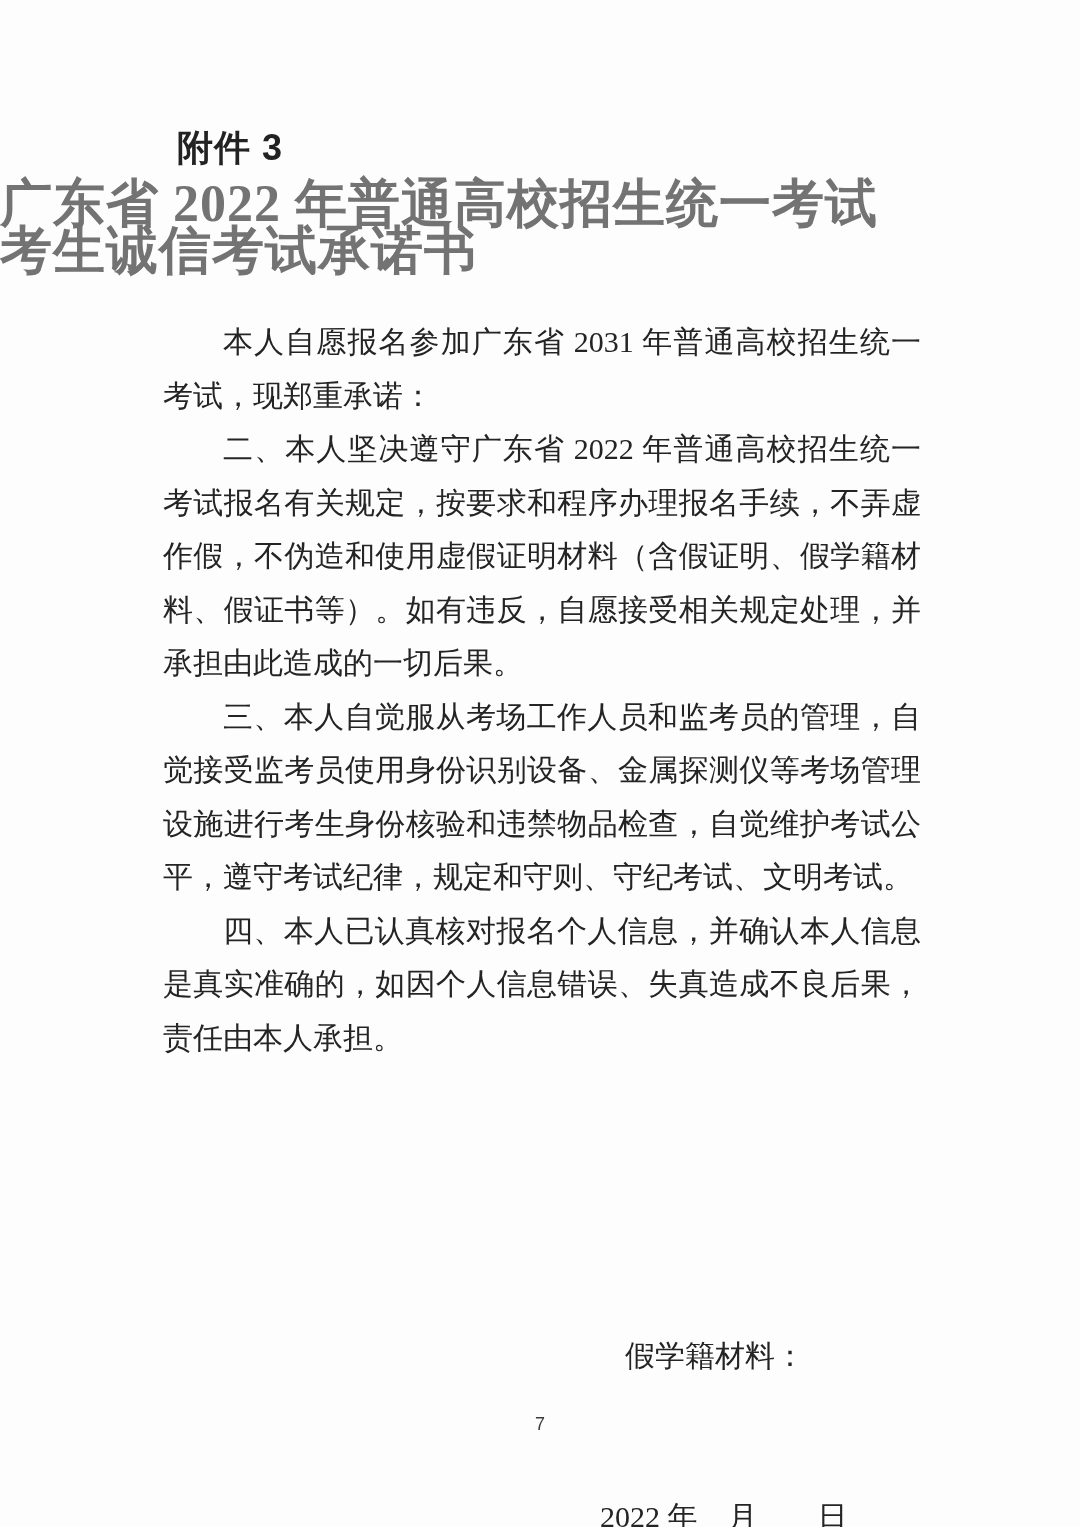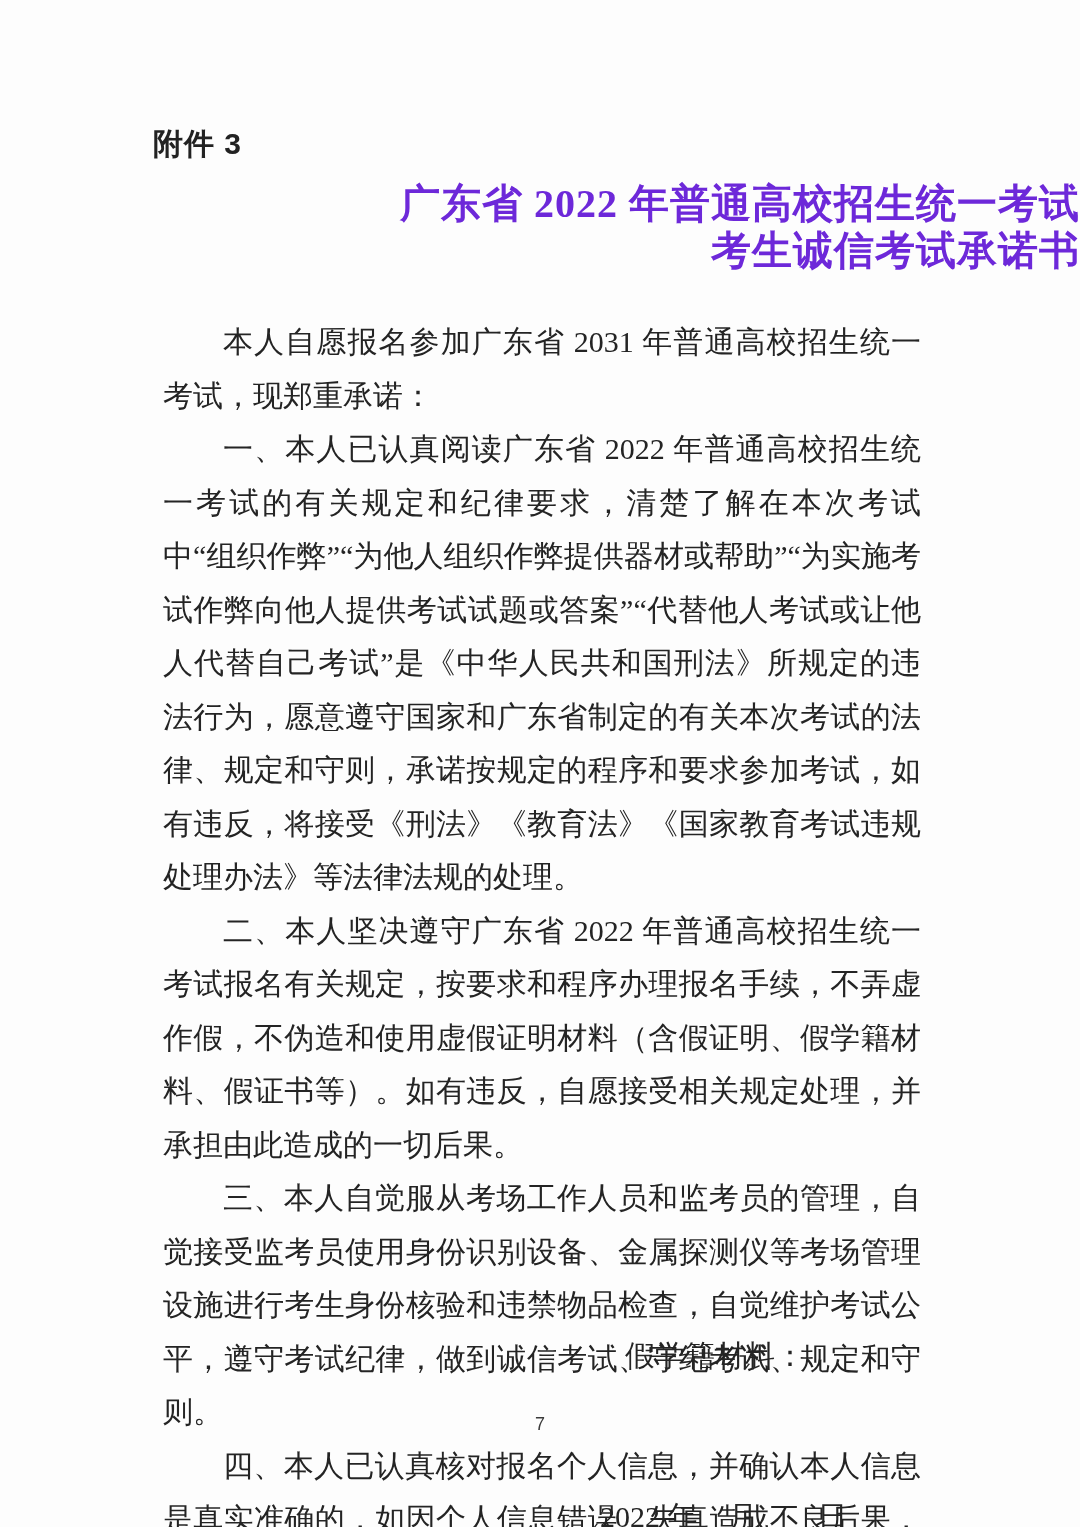--- a/index.html
+++ b/index.html
@@ -14,39 +14,39 @@
     margin: 0 auto;
     background: #fdfdfd;
     color: #1f1f1f;
     font-family: "Liberation Serif", "DejaVu Serif", serif;
     overflow: hidden;
     box-sizing: border-box;
   }
   .attachment {
     position: absolute;
     top: 124px;
-    left: 153px;
+    left: 177px;
     font-family: "Liberation Sans", "DejaVu Sans", sans-serif;
     font-weight: 600;
-    font-size: 30px;
+    font-size: 36px;
     letter-spacing: 1px;
     color: #222;
   }
   .title {
     position: absolute;
     top: 180px;
     left: 0;
     width: 100%;
     margin: 0;
-    text-align: right;
+    text-align: left;
     font-weight: bold;
-    font-size: 40px;
+    font-size: 52px;
     line-height: 47px;
     letter-spacing: 1px;
-    color: #6d28d9;
+    color: #737373;
   }
   .title .title-line {
     display: block;
   }
   .body-text {
     position: absolute;
     top: 315px;
     left: 163px;
     width: 758px;
     font-size: 30px;
@@ -88,23 +88,22 @@
 
   <div class="attachment">附件 3</div>
 
   <h1 class="title">
     <span class="title-line">广东省 2022 年普通高校招生统一考试</span>
     <span class="title-line">考生诚信考试承诺书</span>
   </h1>
 
   <div class="body-text">
     <p>本人自愿报名参加广东省 2031 年普通高校招生统一考试，现郑重承诺：</p>
-    <p>一、本人已认真阅读广东省 2022 年普通高校招生统一考试的有关规定和纪律要求，清楚了解在本次考试中“组织作弊”“为他人组织作弊提供器材或帮助”“为实施考试作弊向他人提供考试试题或答案”“代替他人考试或让他人代替自己考试”是《中华人民共和国刑法》所规定的违法行为，愿意遵守国家和广东省制定的有关本次考试的法律、规定和守则，承诺按规定的程序和要求参加考试，如有违反，将接受《刑法》《教育法》《国家教育考试违规处理办法》等法律法规的处理。</p>
     <p>二、本人坚决遵守广东省 2022 年普通高校招生统一考试报名有关规定，按要求和程序办理报名手续，不弄虚作假，不伪造和使用虚假证明材料（含假证明、假学籍材料、假证书等）。如有违反，自愿接受相关规定处理，并承担由此造成的一切后果。</p>
-    <p>三、本人自觉服从考场工作人员和监考员的管理，自觉接受监考员使用身份识别设备、金属探测仪等考场管理设施进行考生身份核验和违禁物品检查，自觉维护考试公平，遵守考试纪律，做到诚信考试、守纪考试、规定和守则。</p>
+    <p>三、本人自觉服从考场工作人员和监考员的管理，自觉接受监考员使用身份识别设备、金属探测仪等考场管理设施进行考生身份核验和违禁物品检查，自觉维护考试公平，遵守考试纪律，规定和守则、守纪考试、文明考试。</p>
     <p>四、本人已认真核对报名个人信息，并确认本人信息是真实准确的，如因个人信息错误、失真造成不良后果，责任由本人承担。</p>
   </div>
 
   <div class="signature">
     <div class="sig-label">假学籍材料：</div>
     <div class="date-line">2022 年　月　　日</div>
   </div>
 
   <div class="page-number">7</div>
 

